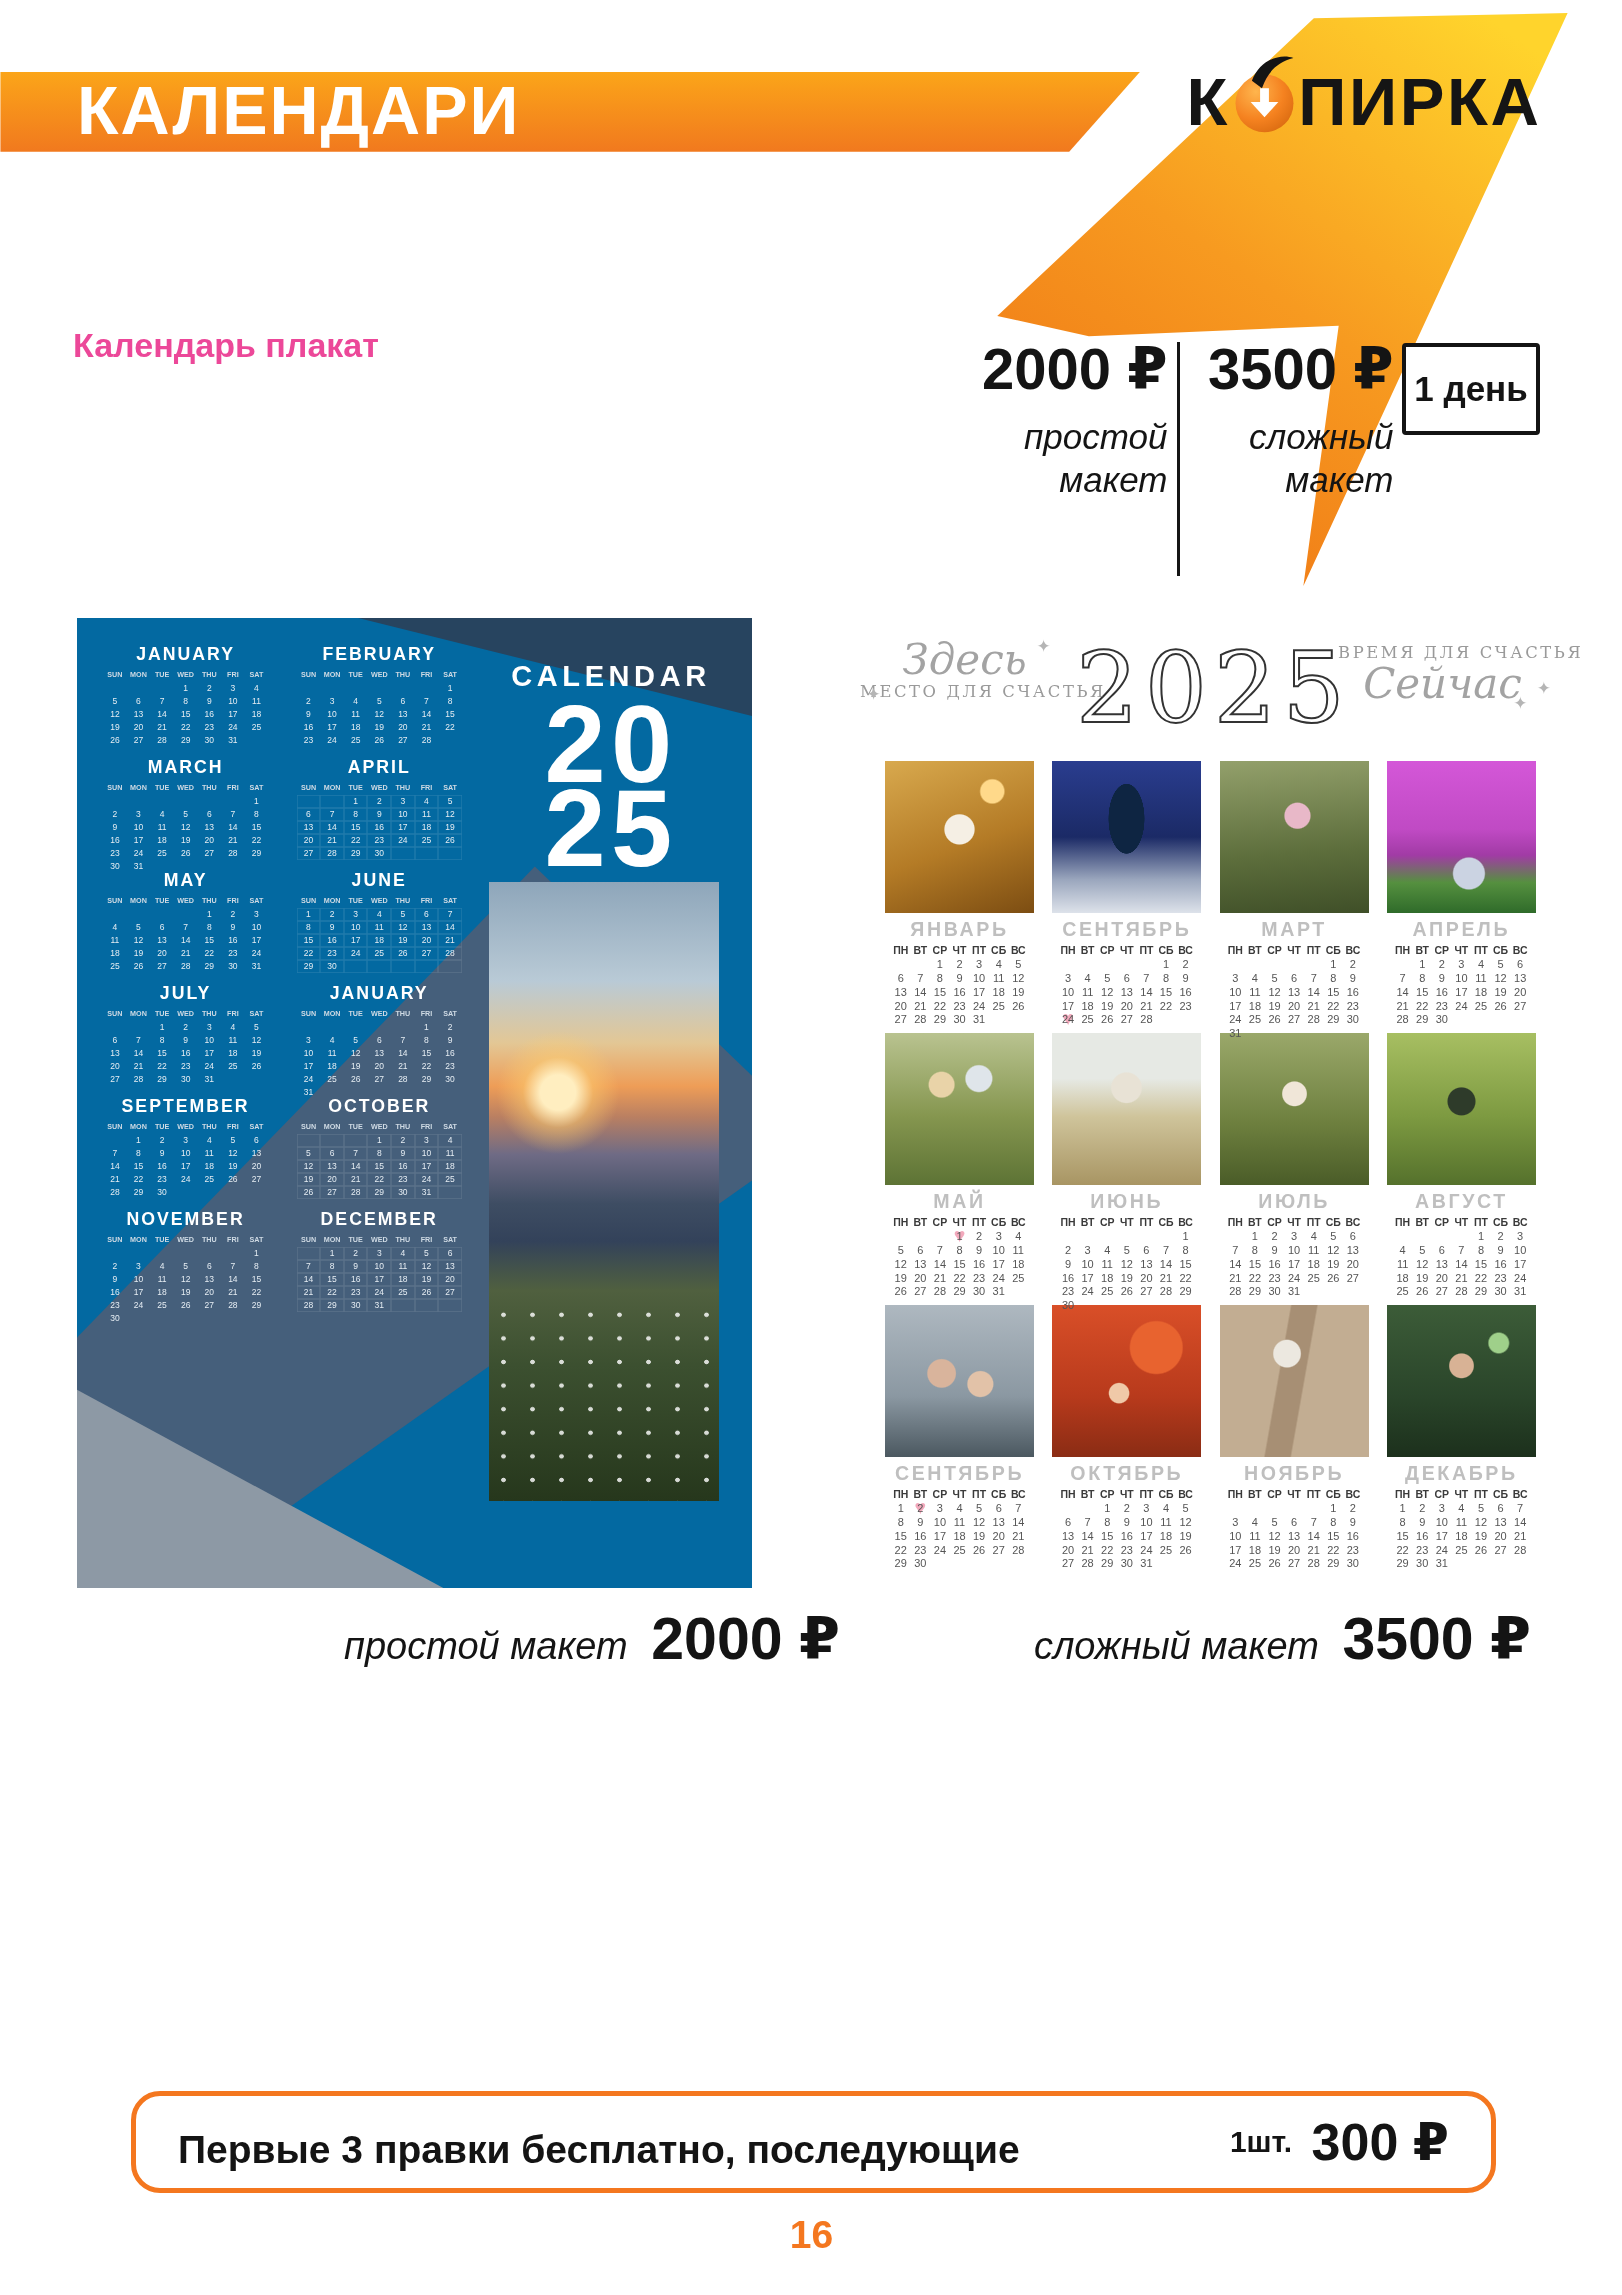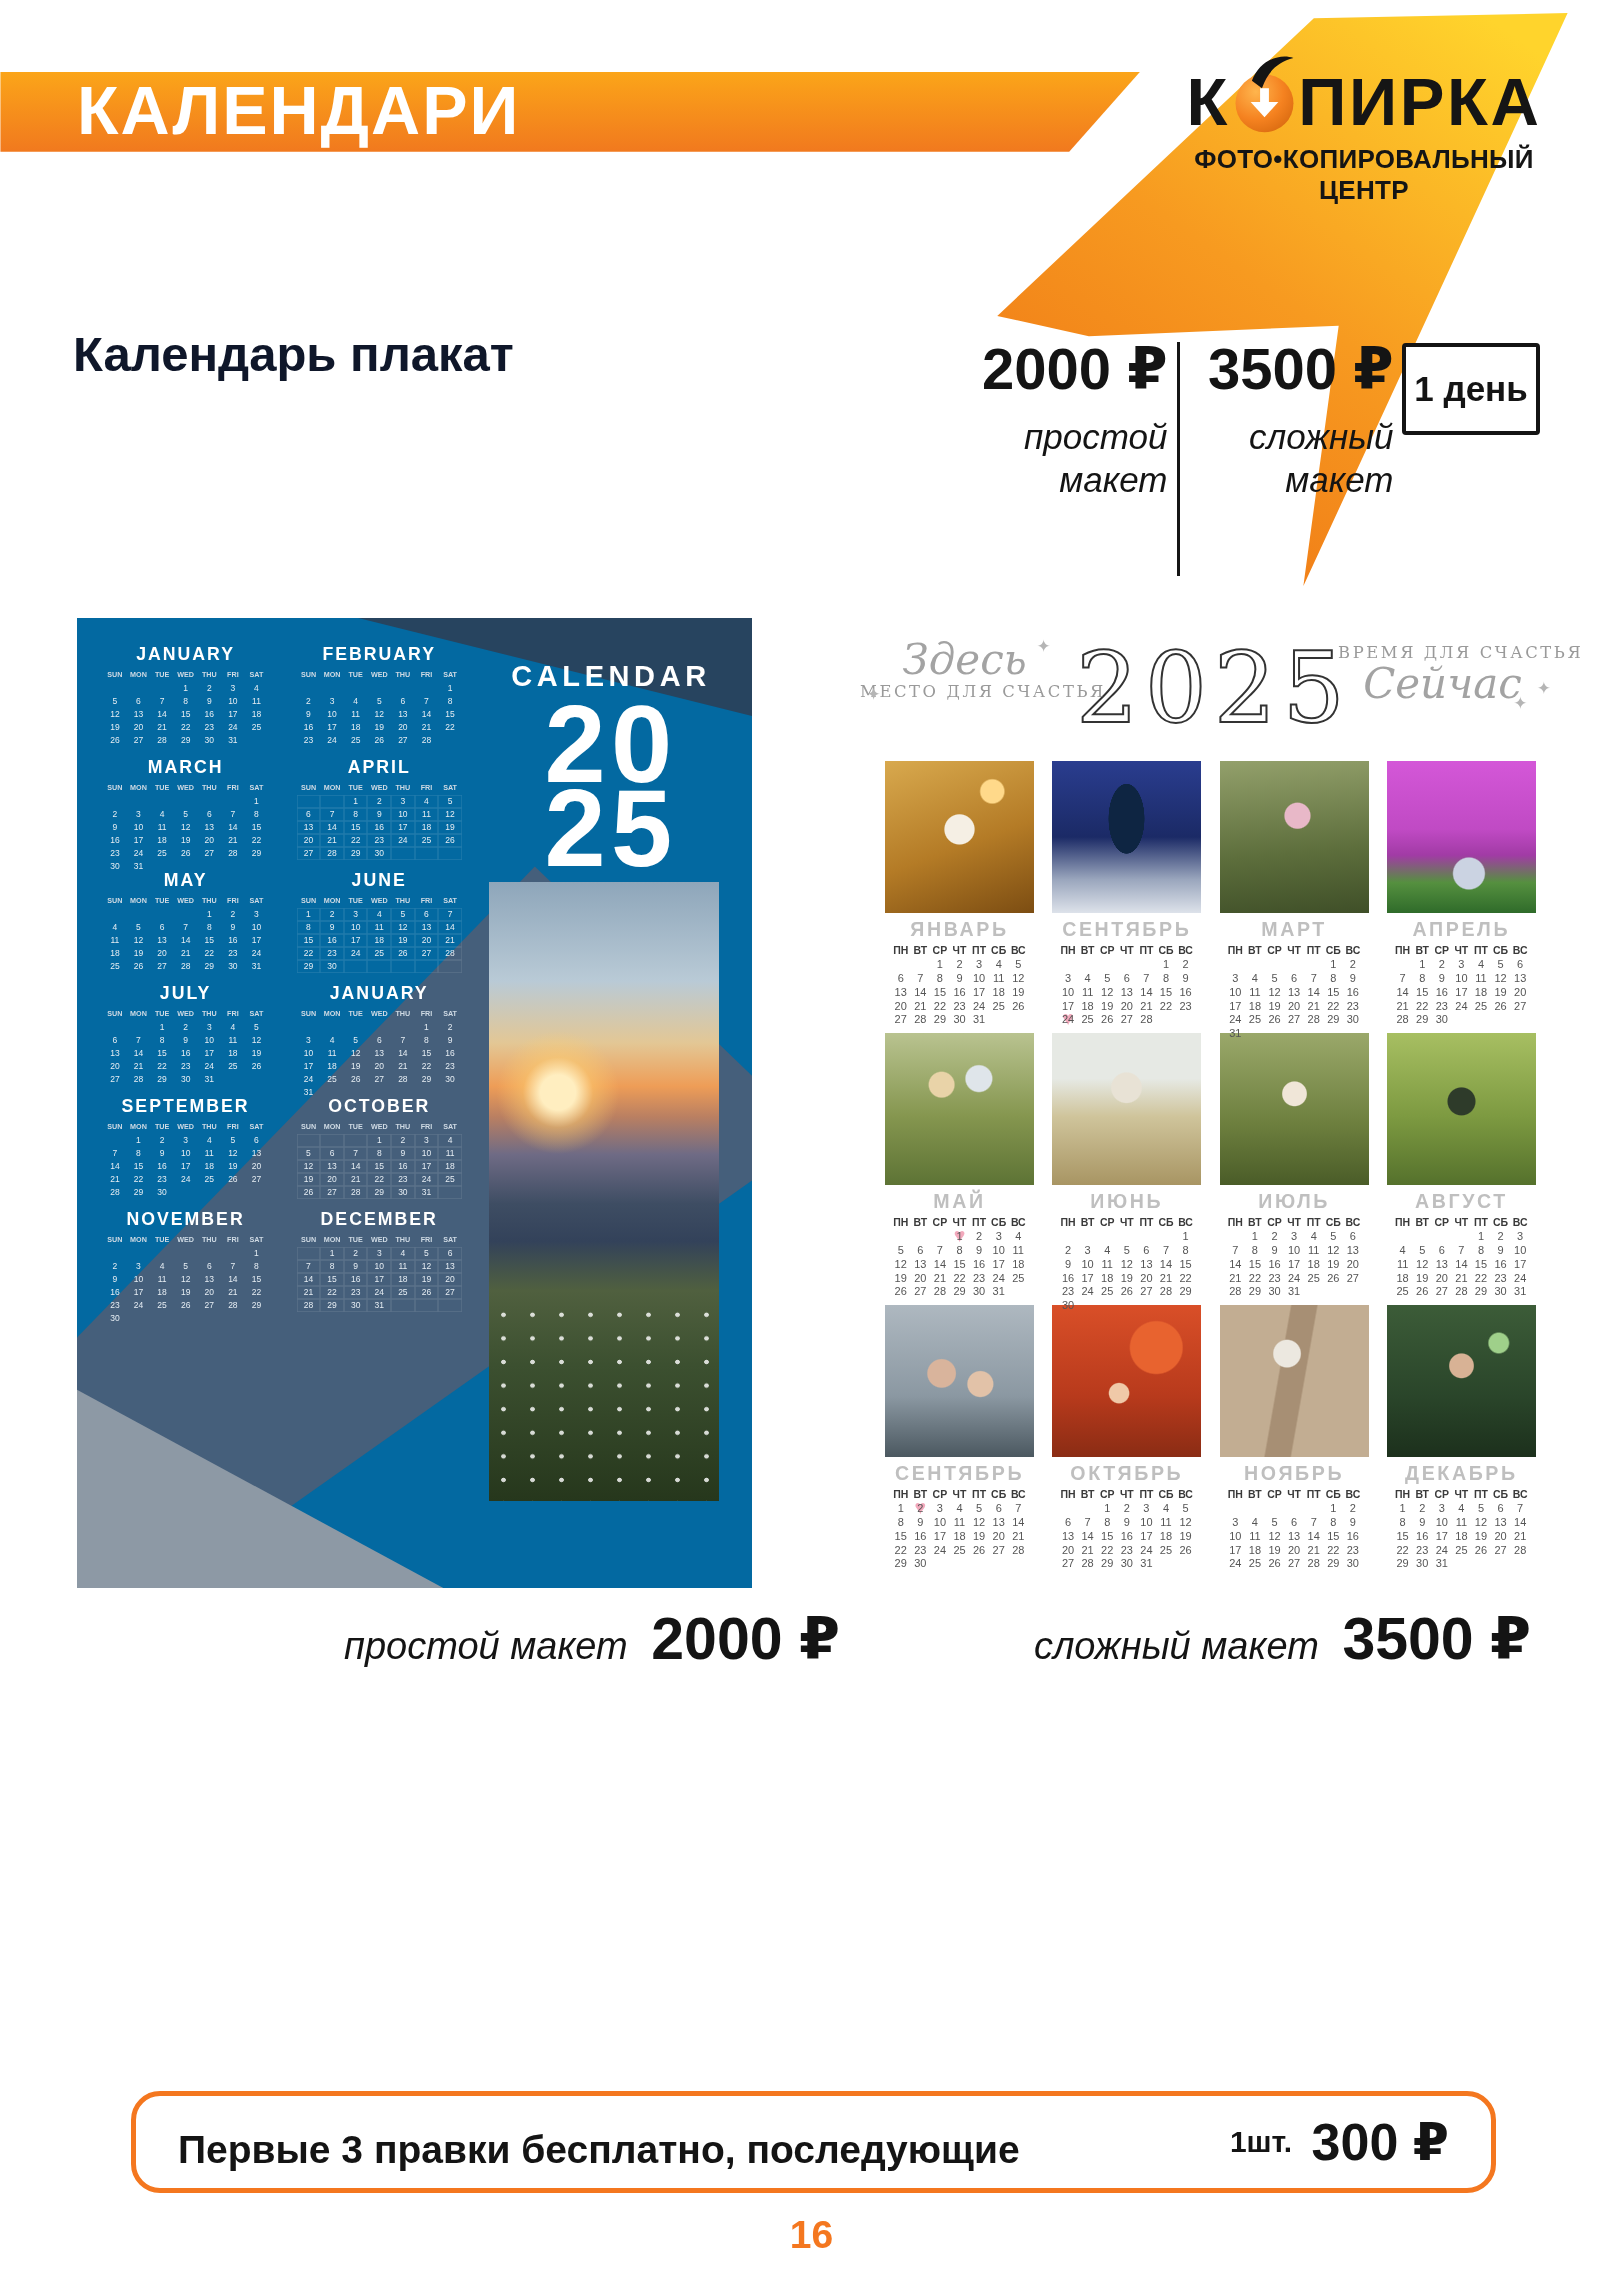--- a/index.html
+++ b/index.html
@@ -11,21 +11,21 @@
   .band-title{position:absolute;left:77px;top:72px;height:80px;line-height:77px;
               font-size:68px;font-weight:800;letter-spacing:2px;color:#ffffff;}
   .logo{position:absolute;left:1171px;top:63px;width:386px;text-align:center;}
   #logo-word{font-size:67px;font-weight:900;letter-spacing:2.6px;color:#151515;
              display:flex;align-items:center;justify-content:center;}
   .logo-o{display:inline-block;width:63px;height:63px;position:relative;margin:0 2.6px;transform:translateY(3.9px);}
   .logo-o svg{overflow:visible;}
   .logo-sub{margin-top:3.9px;font-size:26px;font-weight:800;letter-spacing:0.3px;color:#151515;}
 
   
-  .product-title{position:absolute;left:73px;top:326px;font-size:49px;font-weight:800;color:#0f172a;}
+  .product-title{position:absolute;left:73px;top:326px;font-size:34px;font-weight:800;color:#ec4899;}
   .price-col{position:absolute;top:335px;}
   .price-amount{font-size:58px;font-weight:800;color:#141414;white-space:nowrap;}
   .price-label{margin-top:11.8px;font-size:35px;line-height:43px;font-style:italic;font-weight:500;color:#141414;text-align:right;}
   #price-simple{left:982px;}
   #price-complex{left:1208px;}
   .price-divider{position:absolute;left:1177px;top:342px;width:3.3px;height:234px;background:#151515;}
   .duration-box{position:absolute;left:1402px;top:343px;width:130px;height:84px;border:4.6px solid #141414;
                 border-radius:3.9px;display:flex;align-items:center;justify-content:center;
                 font-size:35px;font-weight:800;background:#fff;}
 
@@ -159,21 +159,20 @@
               </radialGradient>
             </defs>
             <circle cx="50" cy="80" r="46" fill="url(#gball)"></circle>
             <rect x="43" y="56" width="14" height="24" fill="#ffffff"></rect>
             <polygon points="28,78 72,78 50,102" fill="#ffffff"></polygon>
             <path d="M30,44 C42,12 74,0 96,8 C72,14 56,28 46,56 Z" fill="#141414"></path>
           </svg>
         </span>
         <span>ПИРКА</span>
       </div>
-    <div class="logo-sub">ФОТО•КОПИРОВАЛЬНЫЙ ЦЕНТР</div>
   </div>
 
   <div class="product-title">Календарь плакат</div>
 
   <div class="price-col" id="price-simple">
     <div class="price-amount">2000 ₽</div>
     <div class="price-label">
       <div>простой</div>
       <div>макет</div>
     </div>

